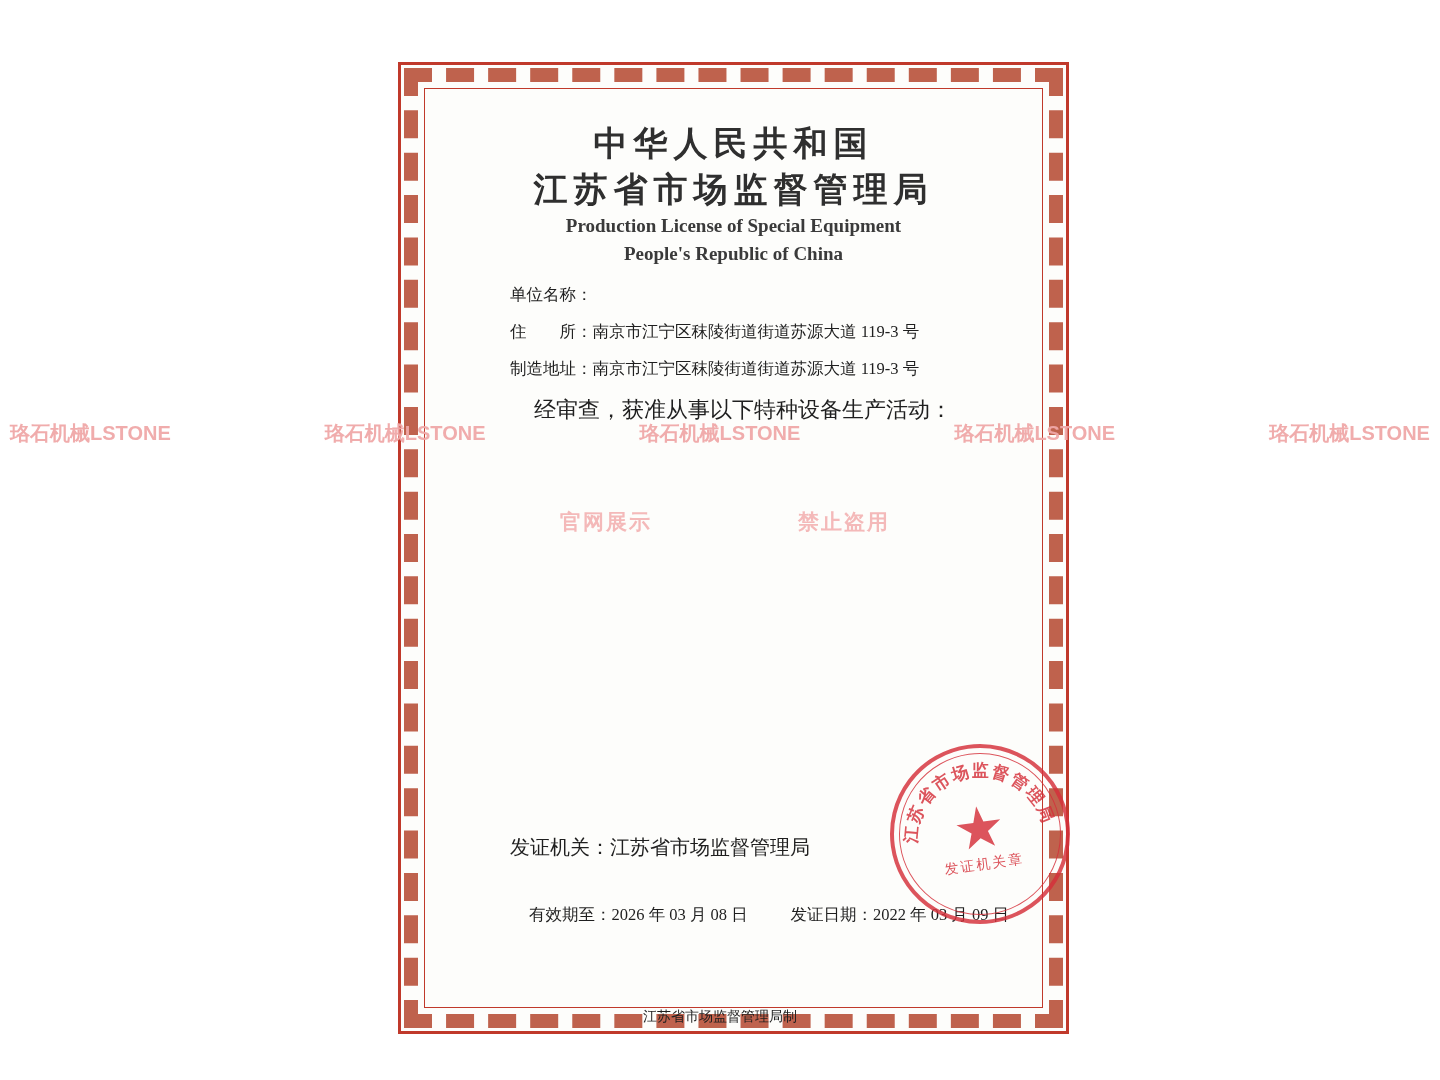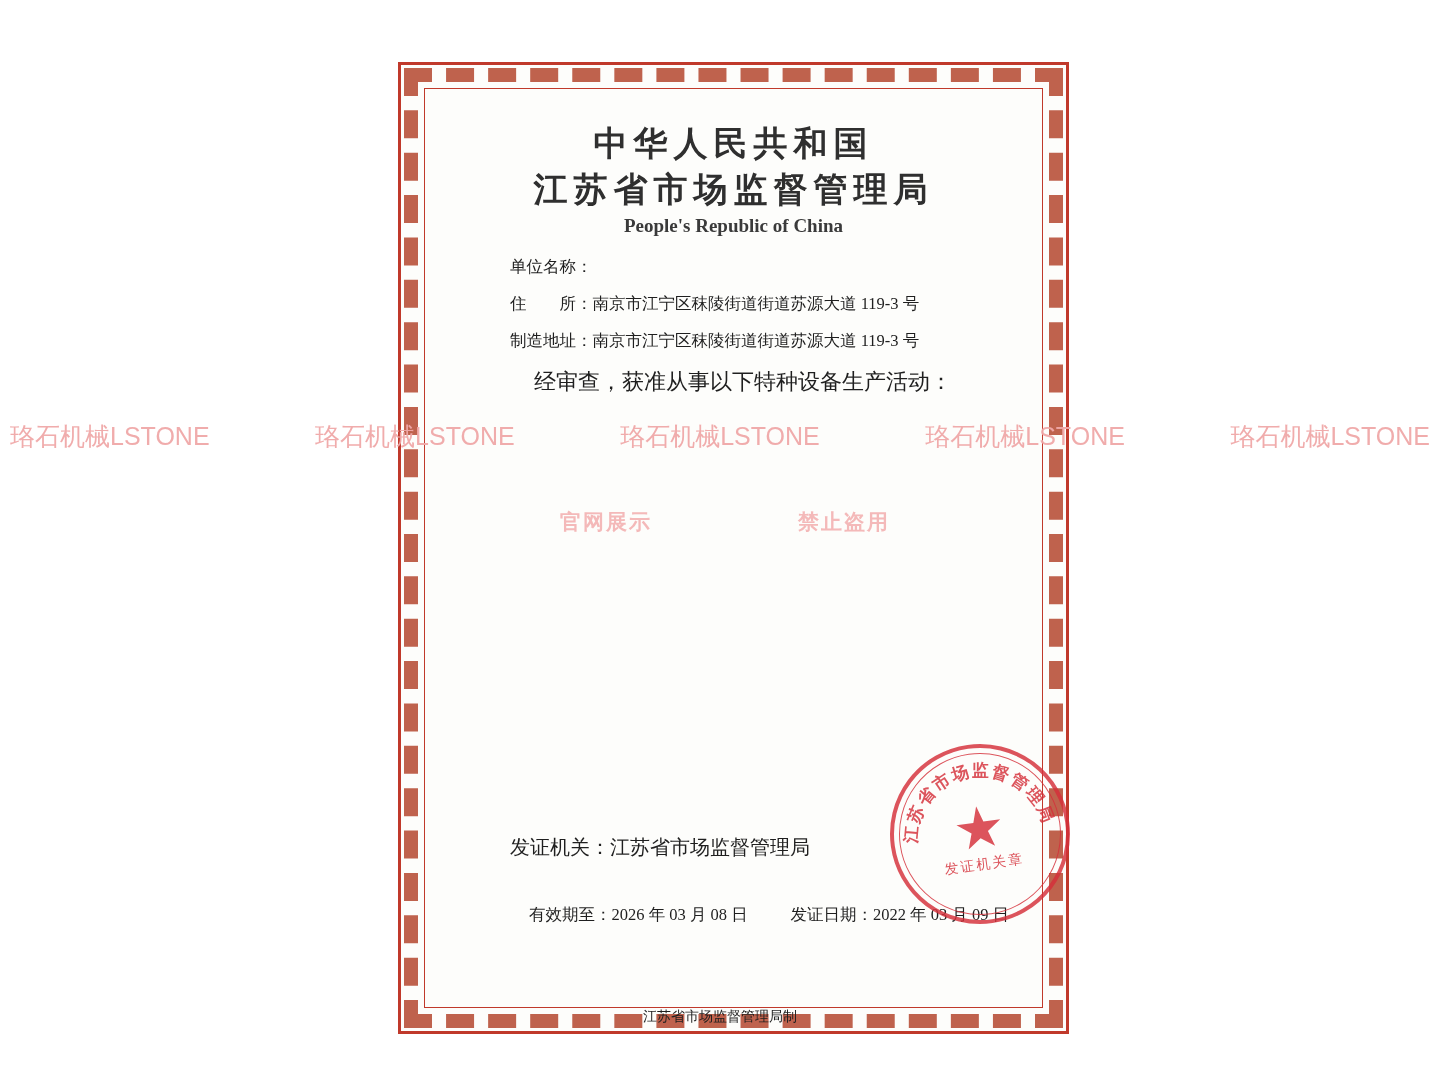--- a/index.html
+++ b/index.html
@@ -230,22 +230,22 @@
     left: 0;
     right: 0;
     top: 420px;
     display: flex;
     justify-content: space-between;
     padding: 0 10px;
     pointer-events: none;
   }
   .wm {
     color: #f0a8a8;
-    font-size: 25px;
-    font-weight: normal;
+    font-size: 20px;
+    font-weight: bold;
     font-family: "Liberation Sans", "DejaVu Sans", sans-serif;
     opacity: 0.95;
     white-space: nowrap;
   }
   .wm-center {
     position: absolute;
     left: 560px;
     top: 508px;
     width: 330px;
     display: flex;
@@ -264,20 +264,21 @@
 <div class="certificate">
 
   <div class="border-outer"></div>
   <div class="border-key"></div>
   <div class="border-thin"></div>
 
   <div class="content">
 
     <div class="title-cn-1">中华人民共和国</div>
     <div class="title-cn-2">江苏省市场监督管理局</div>
+    <div class="title-en-1">Production License of Special Equipment</div>
     <div class="title-en-2">People's Republic of China</div>
 
 
     <div class="field-list">
       <div class="field-row">
         <span class="field-label">单位名称：</span>
       </div>
       <div class="field-row">
         <span class="field-label">住　　所：</span>
         <span class="field-value">南京市江宁区秣陵街道街道苏源大道 119-3 号</span>

